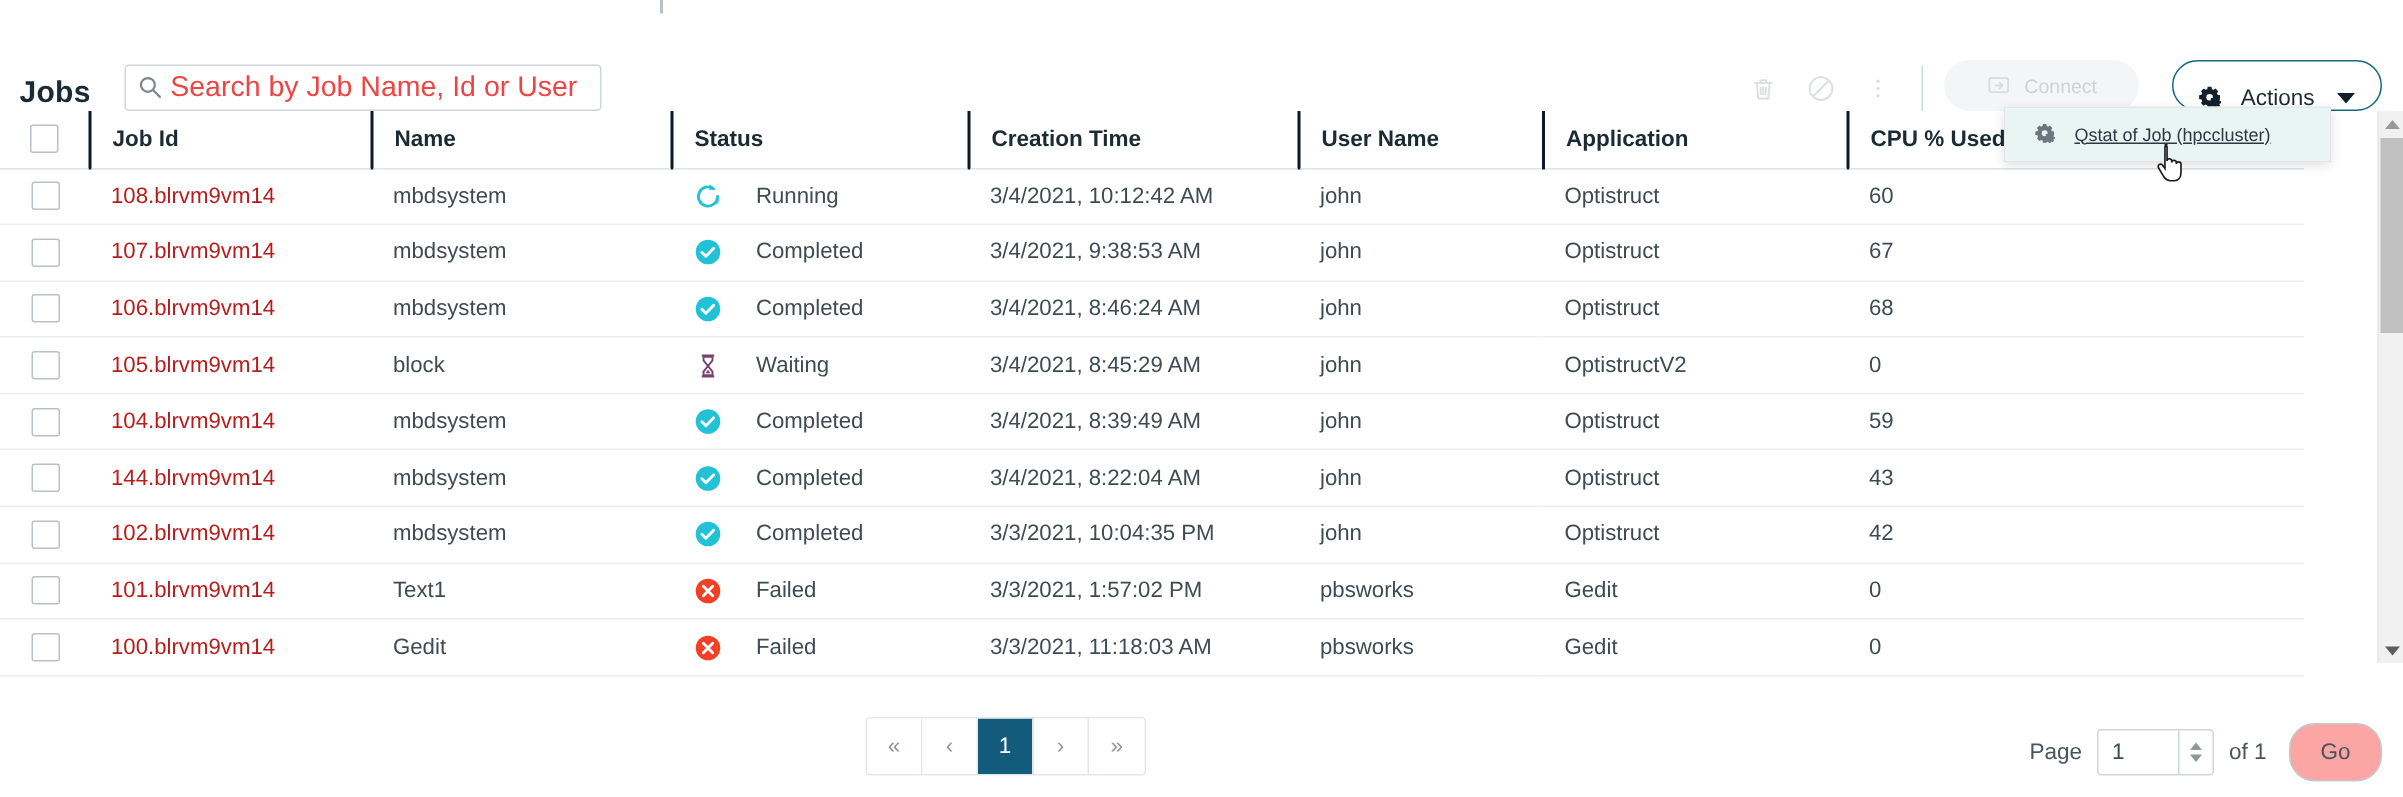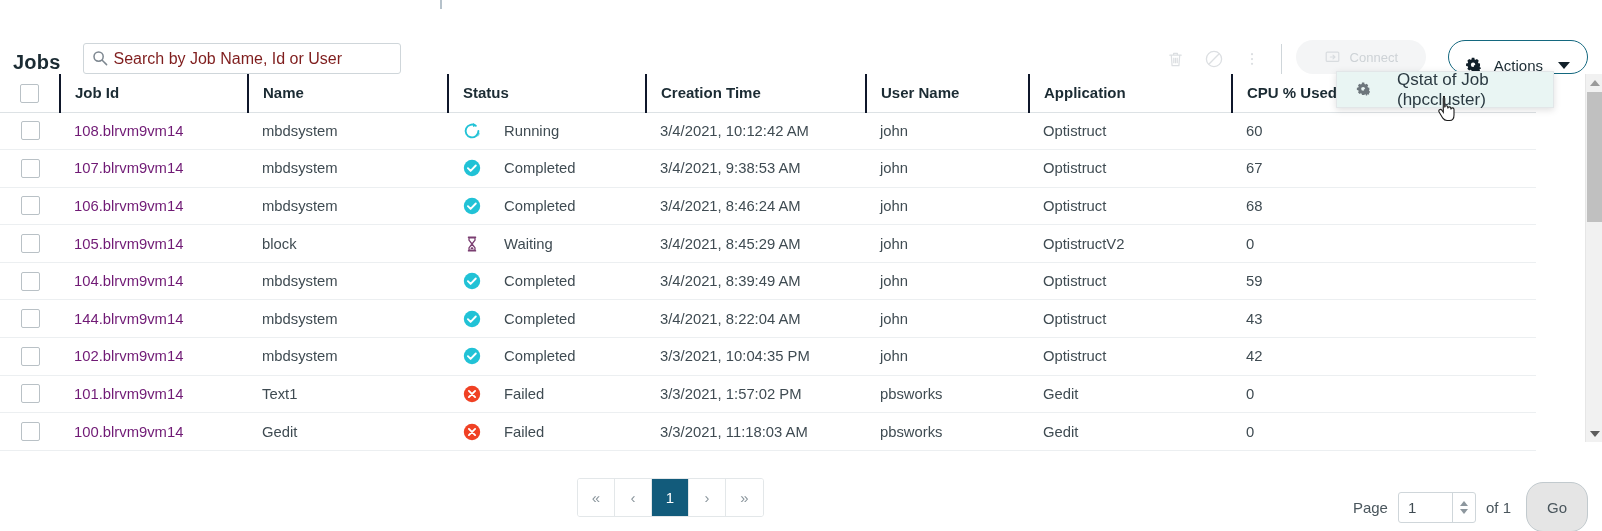--- a/index.html
+++ b/index.html
@@ -20,21 +20,21 @@
     font-size: 20px; font-weight: bold; color: #1b2b33;
     margin-left: 13px; letter-spacing: .2px;
   }
   .search-wrap {
     position: relative; margin-left: 23px; width: 318px; height: 31px;
   }
   .search-box {
     width: 100%; height: 100%;
     border: 1px solid #cfd6da; border-radius: 3px; background: #fff;
     display: flex; align-items: center; padding-left: 29px;
-    font-size: 16px; color: #7f1d1d;
+    font-size: 19px; color: #ef4444;
   }
   .search-icon {
     position: absolute; left: 9px; top: 7px; width: 16px; height: 16px;
     color: #7d8790;
   }
   .toolbar-spacer { flex: 1 1 auto; }
 
   .icon-btn {
     width: 30px; height: 30px; display: flex; align-items: center; justify-content: center;
     color: #dcdfe2; margin: 0 4px;
@@ -70,23 +70,24 @@
     background: #b6c2cb;
   }
 
   
   .dropdown {
     position: absolute; left: 1336px; top: 71px; width: 218px;
     background: #fff; border: 1px solid #e2e6e8;
     box-shadow: 0 2px 7px rgba(0,0,0,.13); z-index: 40;
   }
   .menu-item {
-    height: 35px; display: flex; align-items: center; gap: 25px;
-    padding: 0 12px 0 18px; font-size: 17px; color: #2b3a42;
+    height: 35px; display: flex; align-items: center; gap: 11px;
+    padding: 0 12px 0 18px; font-size: 12px; color: #2b3a42;
     background: #e9f5f3;
+    text-decoration: underline;
   }
   .menu-item .gear { width: 17px; height: 17px; color: #6d767c; }
 
   
   .cursor {
     position: absolute; left: 1438px; top: 94px; width: 26px; height: 30px;
     z-index: 60; pointer-events: none;
   }
 
   
@@ -99,21 +100,21 @@
     color: #1b2b33; border-bottom: 1px solid #dde2e5;
     border-right: 2px solid #0f172a; padding-left: 14px;
     background: #fff; vertical-align: middle;
   }
   thead th.last { border-right: none; }
   tbody td {
     height: 36.6px; font-size: 14.8px; color: #3f4b52;
     border-bottom: 1px solid #eceff1; padding-left: 14px;
     vertical-align: middle; white-space: nowrap; overflow: hidden;
   }
-  td.jobid a { color: #701a75; text-decoration: none; }
+  td.jobid a { color: #b91c1c; text-decoration: none; }
   .cbcell { width: 60px; padding-left: 0 !important; text-align: center; }
   .cb {
     width: 19px; height: 19px; border: 1px solid #b9c1c6; border-radius: 2px;
     background: #fff; display: inline-block; vertical-align: middle;
   }
   .status-cell { display: flex; align-items: center; gap: 22px; height: 36.6px; }
   .st-ico { width: 20px; height: 20px; flex: 0 0 20px; }
 
   
   col.c0 { width: 60px; }  col.c1 { width: 188px; }
@@ -166,22 +167,22 @@
     font-size: 15px; color: #3f4b52;
   }
   .spin {
     width: 23px; border-left: 1px solid #cfd6da; display: flex;
     flex-direction: column; align-items: center; justify-content: center; gap: 3px;
   }
   .spin .tri-up, .spin .tri-down { border-width: 4px; }
   .spin .tri-up { border-left-width:4px;border-right-width:4px;border-bottom:5px solid #8d979e;border-bottom-width:5px; }
   .spin .tri-down { border-left-width:4px;border-right-width:4px;border-top:5px solid #8d979e;border-top-width:5px; }
   .go-btn {
-    width: 62px; height: 50px; border-radius: 17px; border: 1px solid #c2cace;
-    background: #e5e5e5; color: #4a565d; font-size: 15px;
+    width: 62px; height: 39px; border-radius: 17px; border: 1px solid #c2cace;
+    background: #fca5a5; color: #4a565d; font-size: 15px;
     display: flex; align-items: center; justify-content: center; margin-left: 5px;
   }
 </style>
 </head>
 <body>
 
 <div class="app">
 
   <div class="top-tick"></div>
 

